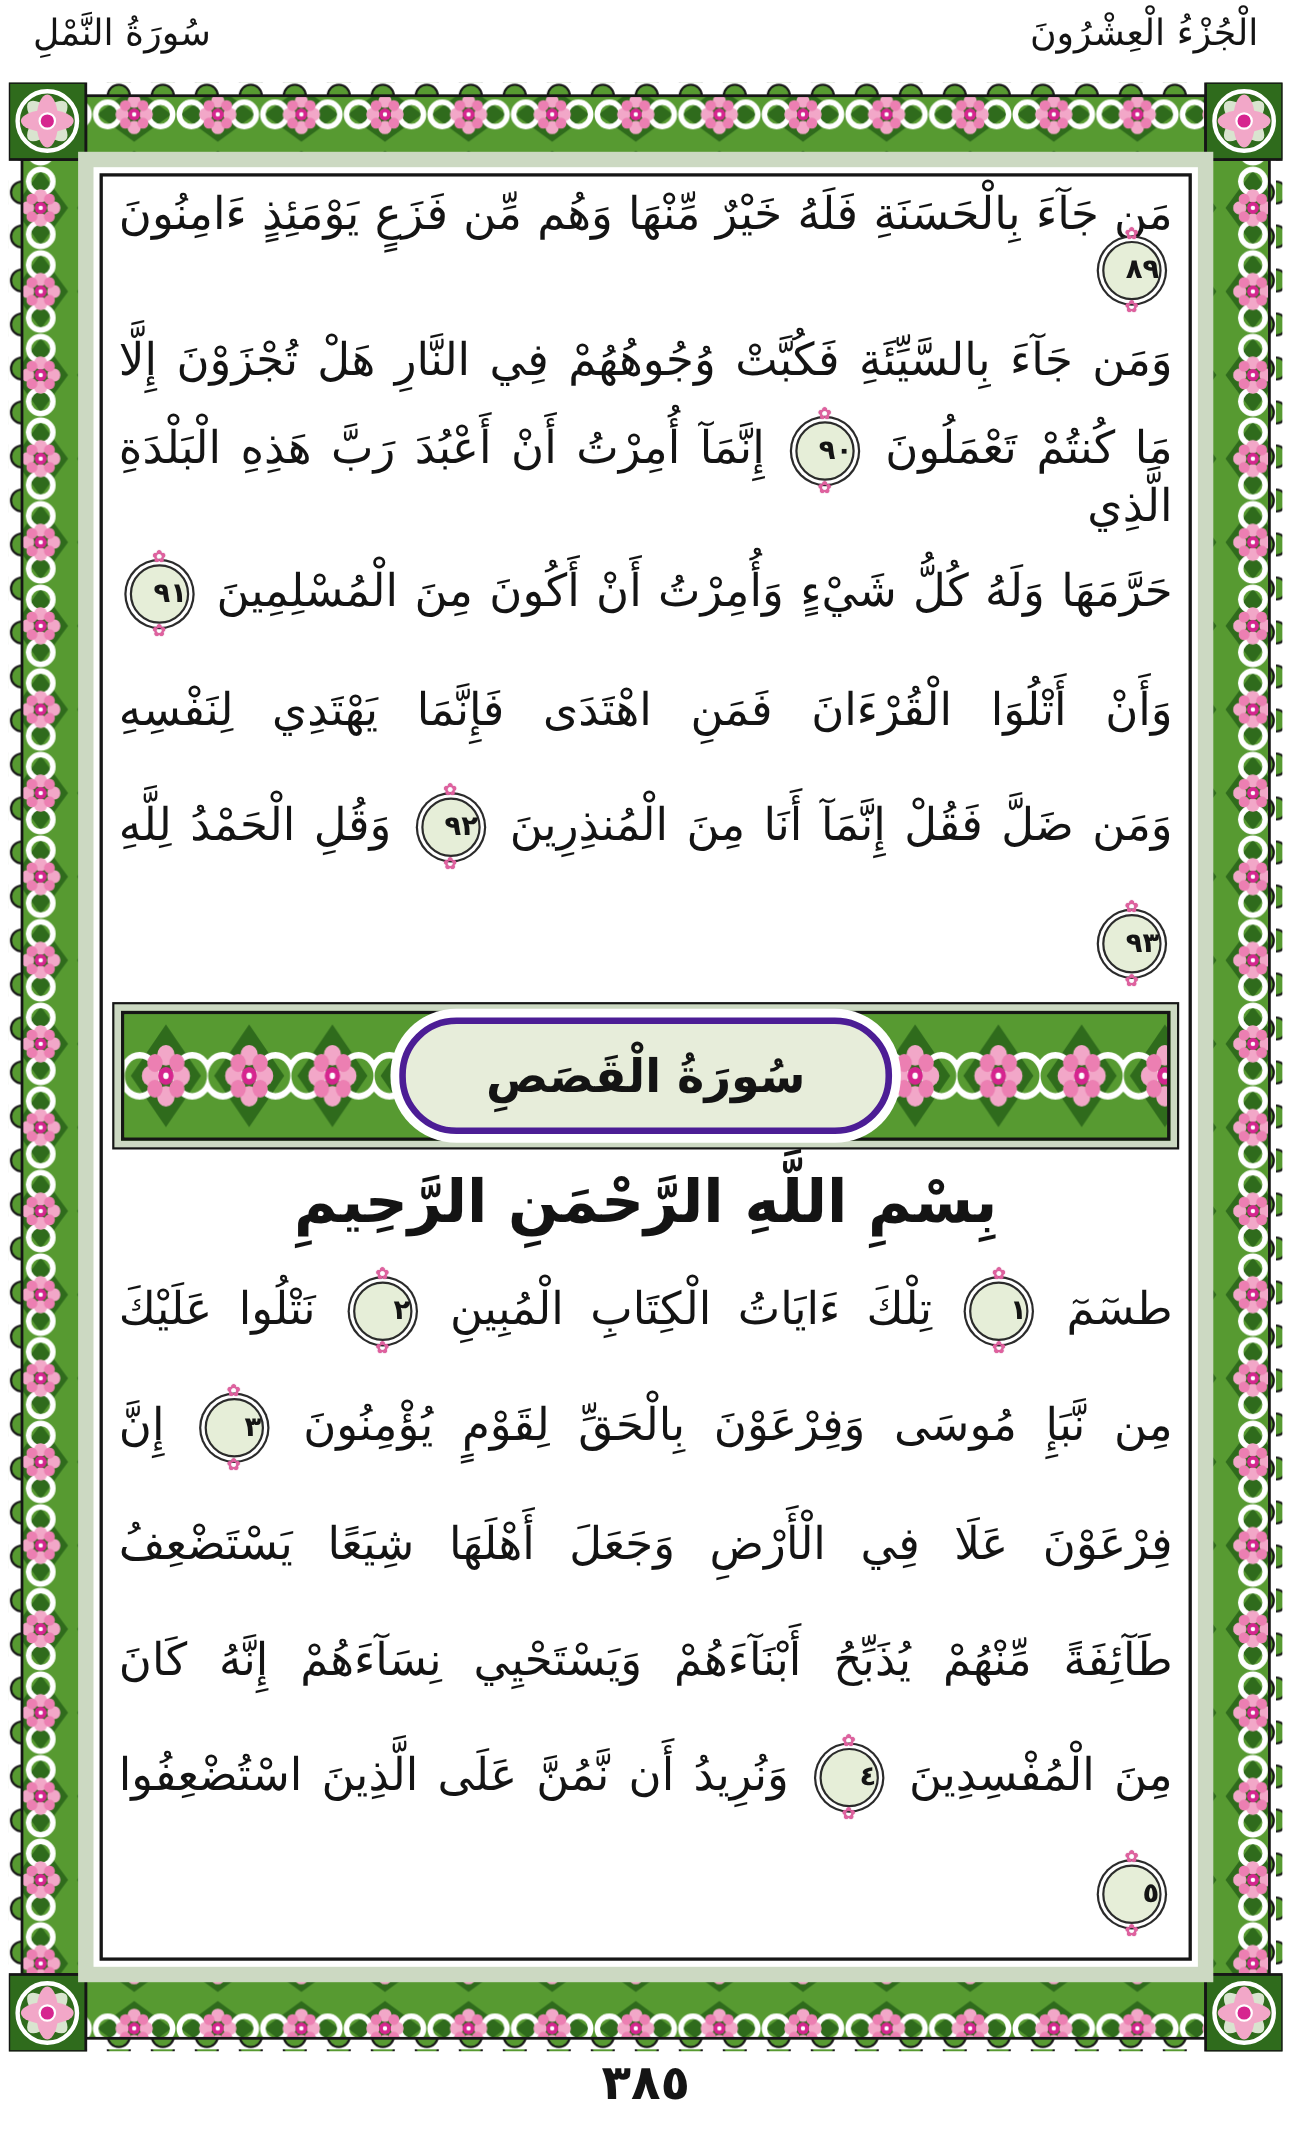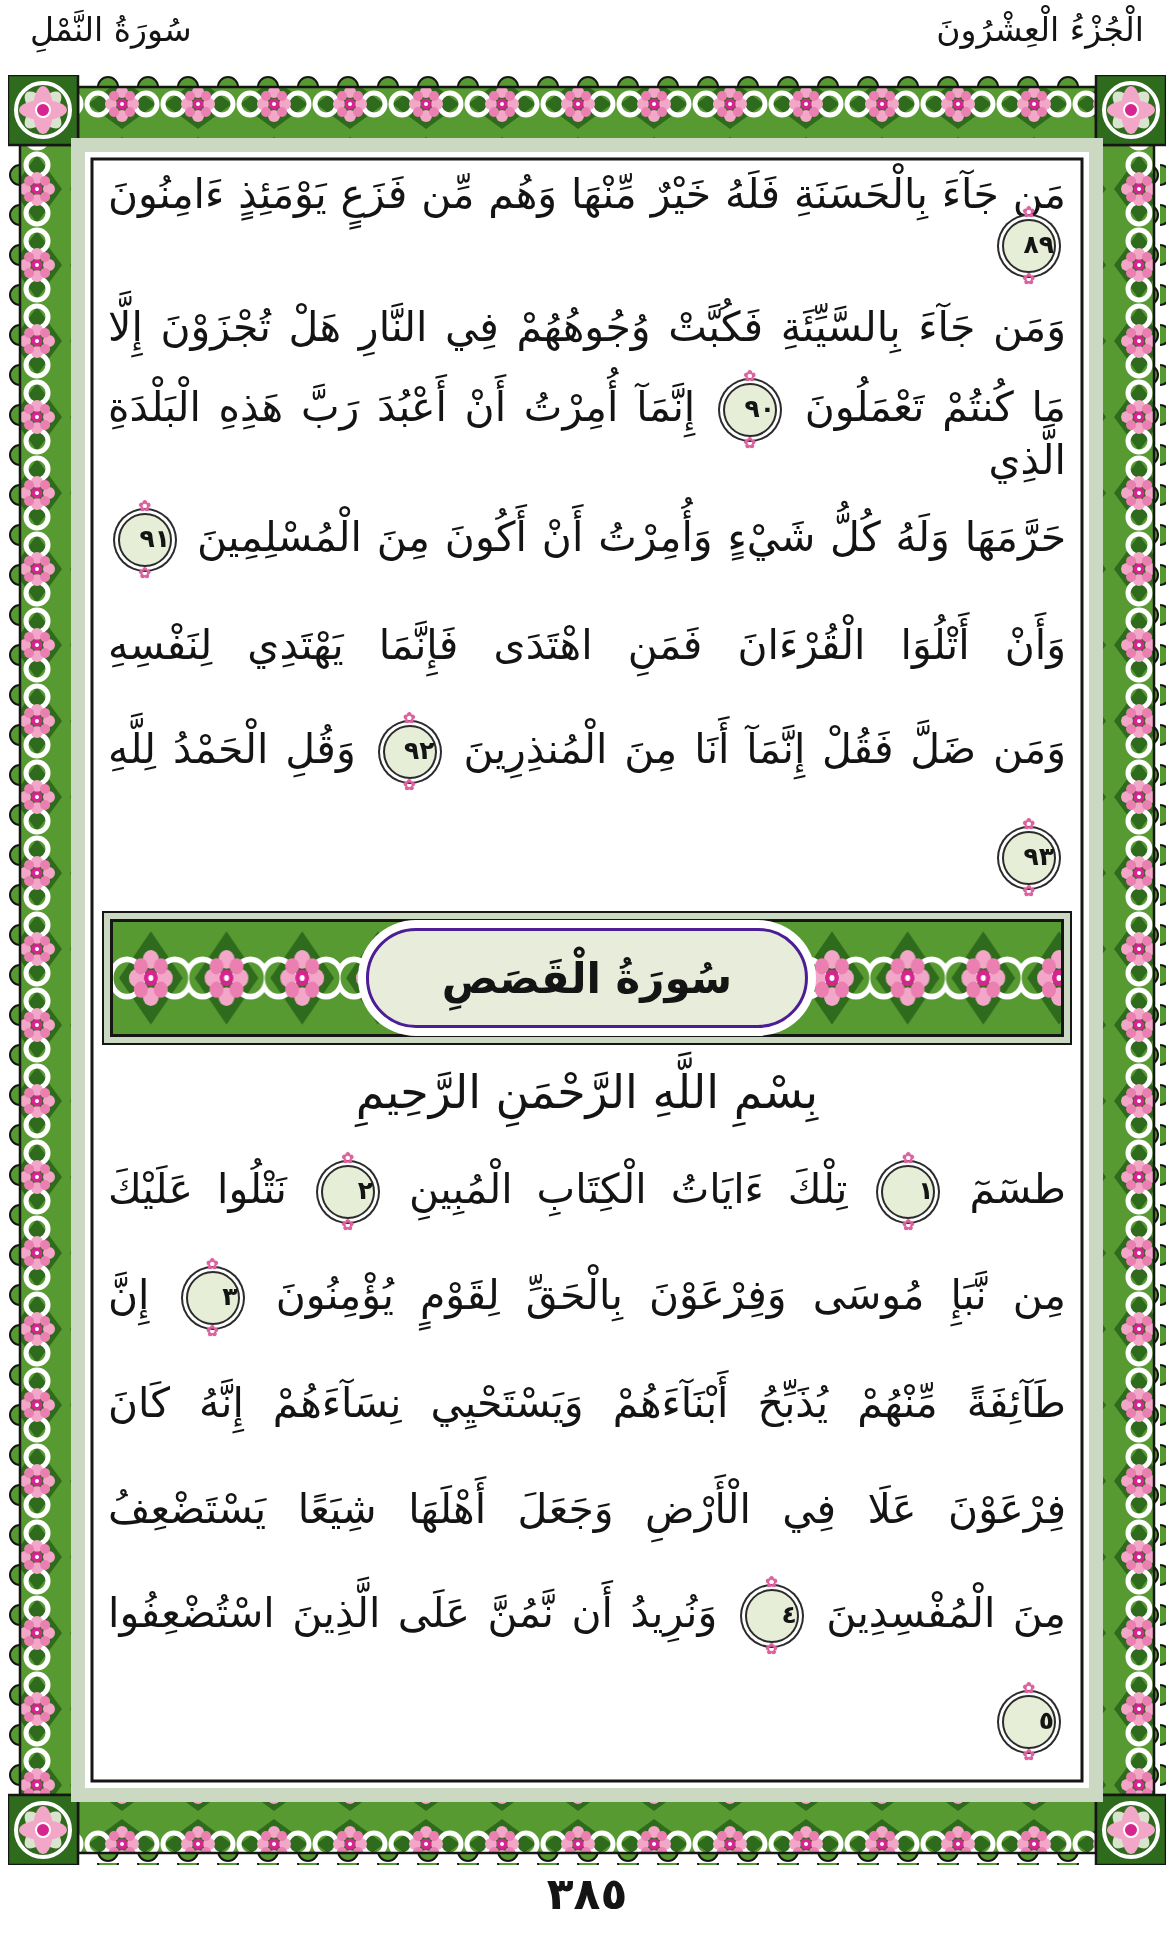--- a/index.html
+++ b/index.html
@@ -49,28 +49,28 @@
   
   .surah-band{
     position:relative;height:112px;margin:8px 2px;flex:none;
     border:3px solid #161616;box-shadow:0 0 0 6px #ccd9c2,0 0 0 8px #161616;
     background:#579a31;
   }
   .band-bg{position:absolute;inset:0;width:100%;height:100%;}
   .cartouche{
     position:absolute;left:50%;top:50%;transform:translate(-50%,-50%);
     width:46%;height:84%;
-    background:#e7edda;border:3px solid #4c1d95;border-radius:52px;
+    background:#e7edda;border:6px solid #4c1d95;border-radius:52px;
     box-shadow:0 0 0 8px #ffffff;
     display:flex;align-items:center;justify-content:center;
     font-size:42px;font-weight:600;
   }
   
   .bism-row{flex:none;height:94px;display:flex;align-items:center;justify-content:center;}
-  .bism-txt{font-size:46px;font-weight:400;}
+  .bism-txt{font-size:54px;font-weight:700;}
   
   .page-number{
     position:absolute;left:0;right:0;bottom:14px;height:56px;
     display:flex;align-items:center;justify-content:center;
     font-size:44px;font-weight:600;
   }
 </style>
 </head>
 <body>
 
@@ -215,26 +215,26 @@
   <div class="bism-row">
     <span class="bism-txt">بِسْمِ اللَّهِ الرَّحْمَنِ الرَّحِيمِ</span>
   </div>
 <div class="qrow">
       <div class="qtxt"><span>طسٓمٓ</span> <span class="vmark"><span class="vflower top">✿</span><span class="vnum">١</span><span class="vflower bot">✿</span></span> <span>تِلْكَ ءَايَاتُ الْكِتَابِ الْمُبِينِ</span> <span class="vmark"><span class="vflower top">✿</span><span class="vnum">٢</span><span class="vflower bot">✿</span></span> <span>نَتْلُوا عَلَيْكَ</span> </div>
     </div>
     <div class="qrow">
       <div class="qtxt"><span>مِن نَّبَإِ مُوسَى وَفِرْعَوْنَ بِالْحَقِّ لِقَوْمٍ يُؤْمِنُونَ</span> <span class="vmark"><span class="vflower top">✿</span><span class="vnum">٣</span><span class="vflower bot">✿</span></span> <span>إِنَّ</span> </div>
     </div>
     <div class="qrow">
+      <div class="qtxt"><span>فِرْعَوْنَ عَلَا فِي الْأَرْضِ وَجَعَلَ أَهْلَهَا شِيَعًا يَسْتَضْعِفُ</span> </div>
+    </div>
+    <div class="qrow">
       <div class="qtxt"><span>طَآئِفَةً مِّنْهُمْ يُذَبِّحُ أَبْنَآءَهُمْ وَيَسْتَحْيِي نِسَآءَهُمْ إِنَّهُ كَانَ</span> </div>
     </div>
     <div class="qrow">
-      <div class="qtxt"><span>فِرْعَوْنَ عَلَا فِي الْأَرْضِ وَجَعَلَ أَهْلَهَا شِيَعًا يَسْتَضْعِفُ</span> </div>
-    </div>
-    <div class="qrow">
       <div class="qtxt"><span>مِنَ الْمُفْسِدِينَ</span> <span class="vmark"><span class="vflower top">✿</span><span class="vnum">٤</span><span class="vflower bot">✿</span></span> <span>وَنُرِيدُ أَن نَّمُنَّ عَلَى الَّذِينَ اسْتُضْعِفُوا</span> </div>
     </div>
     <div class="qrow">
       <div class="qtxt"> <span class="vmark"><span class="vflower top">✿</span><span class="vnum">٥</span><span class="vflower bot">✿</span></span> </div>
     </div>
   </div>
 
 <div class="page-number">٣٨٥</div>
 
 </body></html>

